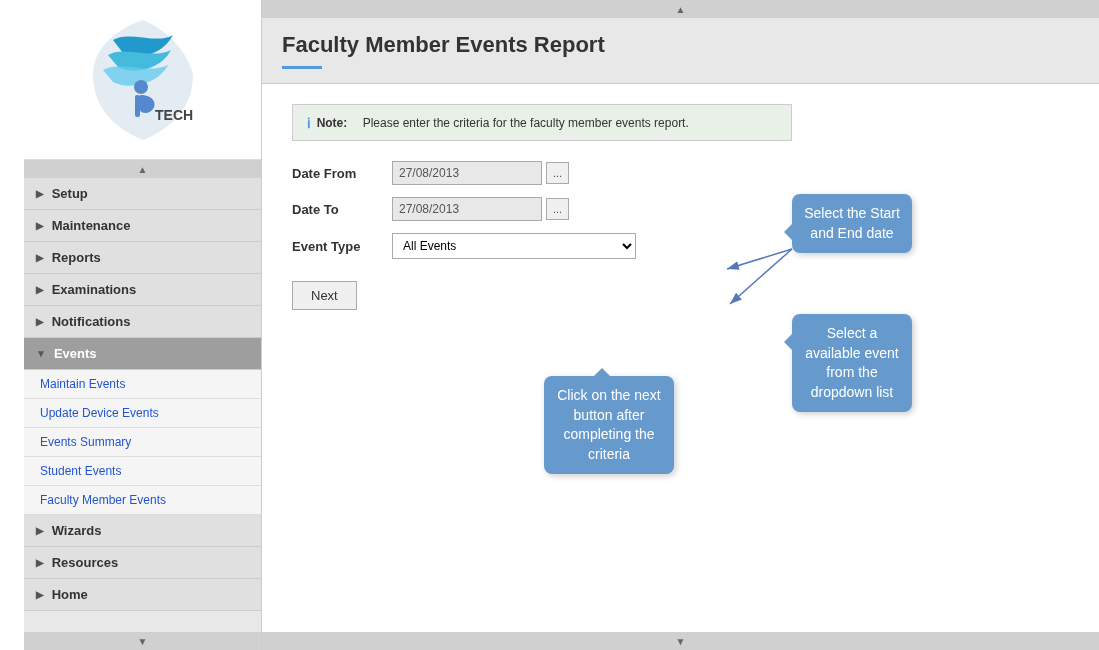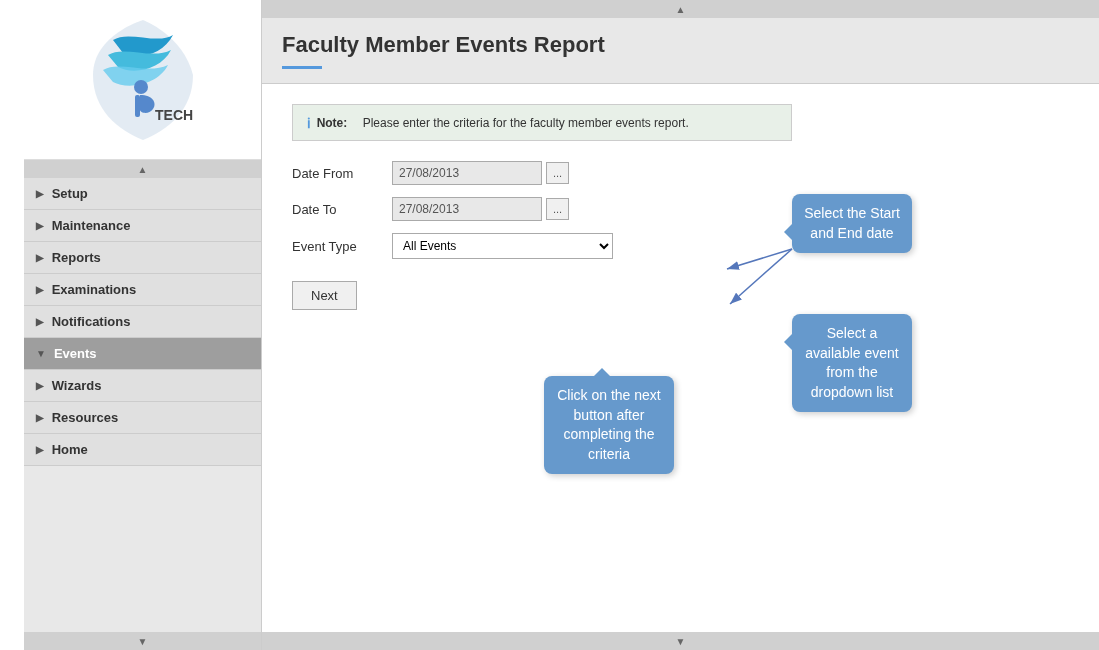--- a/index.html
+++ b/index.html
@@ -144,21 +144,21 @@
     .form-row {
       display: flex;
       align-items: center;
       margin-bottom: 12px;
     }
 
     .form-label {
       width: 100px;
       font-size: 13px;
       color: #333;
-      font-weight: normal;
+      font-weight: bold;
     }
 
     .date-input {
       width: 150px;
       padding: 4px 6px;
       border: 1px solid #aaa;
       background: #e8e8e8;
       font-size: 12px;
       color: #555;
     }
@@ -167,21 +167,21 @@
       margin-left: 4px;
       padding: 4px 6px;
       border: 1px solid #aaa;
       background: #f0f0f0;
       cursor: pointer;
       font-size: 11px;
       color: #555;
     }
 
     .event-select {
-      width: 221px;
+      width: 244px;
       padding: 4px 6px;
       border: 1px solid #aaa;
       background: #fff;
       font-size: 12px;
       cursor: pointer;
     }
 
     .next-btn {
       margin-top: 10px;
       padding: 6px 18px;
@@ -313,20 +313,27 @@
   <div class="nav-item">
     <span class="arrow">▶</span>
     <span>Notifications</span>
   </div>
 
   <div class="nav-item active">
     <span class="arrow">▼</span>
     <span>Events</span>
   </div>
 
+  <div class="sub-menu">
+    <a class="sub-item">Maintain Events</a>
+    <a class="sub-item">Update Device Events</a>
+    <a class="sub-item">Events Summary</a>
+    <a class="sub-item">Student Events</a>
+    <a class="sub-item active-sub">Faculty Member Events</a>
+  </div>
 
   <div class="nav-item">
     <span class="arrow">▶</span>
     <span>Wizards</span>
   </div>
 
   <div class="nav-item">
     <span class="arrow">▶</span>
     <span>Resources</span>
   </div>

